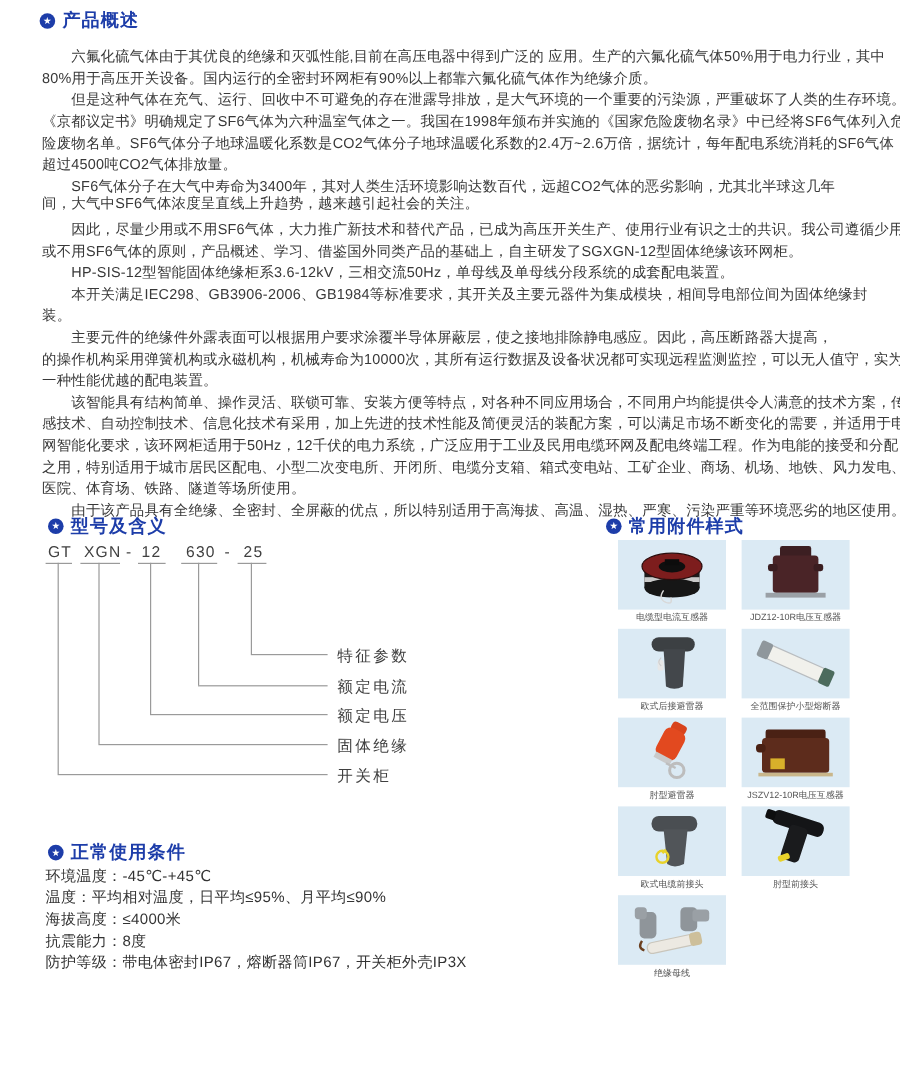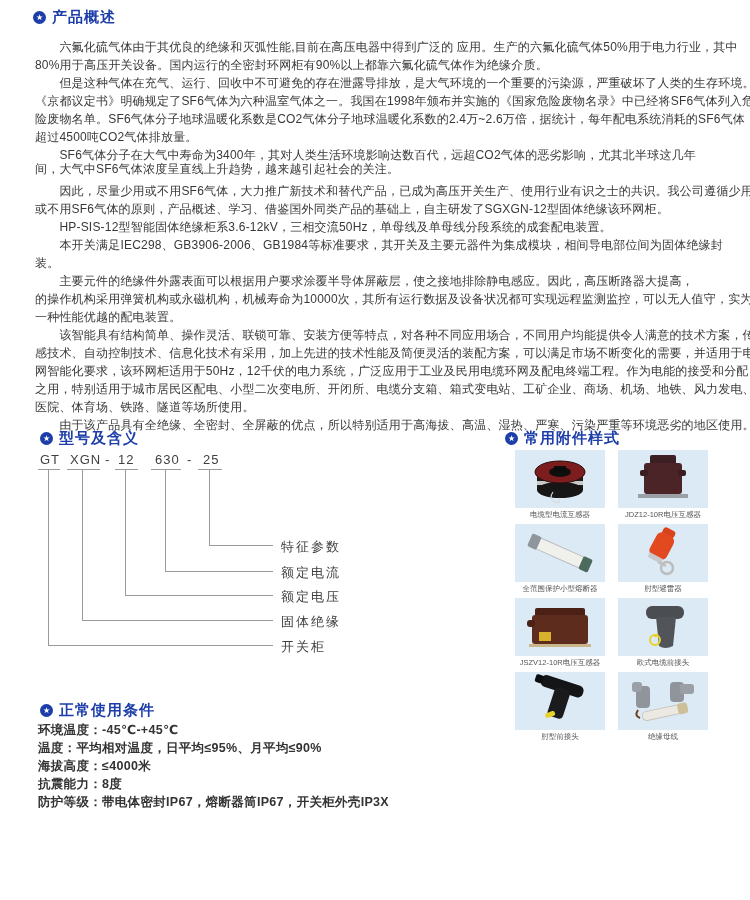--- a/index.html
+++ b/index.html
@@ -20,21 +20,21 @@
       white-space:nowrap;color:#383838;letter-spacing:0.2px;}
   
   #model-diagram{position:absolute;left:38px;top:452px;width:420px;height:215px;}
   #model-diagram .code{position:absolute;top:0;font-size:13px;color:#3f3f3f;letter-spacing:1px;white-space:nowrap;}
   #model-diagram .uline{position:absolute;top:17px;height:1px;background:#9a9a9a;}
   #model-diagram .vline{position:absolute;top:17px;width:1px;background:#9a9a9a;}
   #model-diagram .hline{position:absolute;height:1px;background:#9a9a9a;}
   #model-diagram .dlabel{position:absolute;left:243px;font-size:13px;color:#3f3f3f;letter-spacing:2px;white-space:nowrap;}
   
   .cl{position:absolute;left:38px;width:440px;height:18px;font-size:12.5px;line-height:18px;
-      white-space:nowrap;color:#333;letter-spacing:0.3px;font-weight:bold;}
+      white-space:nowrap;color:#333;letter-spacing:0.3px;}
   
   #acc-grid{position:absolute;left:515px;top:450px;width:196px;
     display:grid;grid-template-columns:90px 90px;column-gap:13px;row-gap:5px;}
   .acc-item{width:90px;height:69px;}
   .acc-img{width:90px;height:58px;background:#dbeaf4;overflow:hidden;}
   .acc-img svg{display:block;}
   .acc-cap{width:110px;margin-left:-10px;margin-top:2px;text-align:center;font-size:7.5px;
     color:#555;white-space:nowrap;letter-spacing:0;}
 </style>
 </head>
@@ -146,20 +146,31 @@
         <rect x="26" y="13" width="38" height="31" rx="3" fill="#4a2427"></rect>
         <rect x="22" y="20" width="8" height="6" rx="2" fill="#3a1d20"></rect>
         <rect x="60" y="20" width="8" height="6" rx="2" fill="#3a1d20"></rect>
         <rect x="20" y="44" width="50" height="4" fill="#9aa0a6"></rect>
       </svg>
     </div>
     <div class="acc-cap">JDZ12-10R电压互感器</div>
   </div>
 
 
+  <div class="acc-item">
+    <div class="acc-img">
+      <svg viewBox="0 0 90 58" width="90" height="58">
+        <rect x="28" y="7" width="36" height="12" rx="6" fill="#3c4043"></rect>
+        <path d="M38 17 L56 17 L54 48 Q47 52 40 48 Z" fill="#43474b"></path>
+        <rect x="33" y="26" width="5" height="9" rx="2" fill="#e7e7e7"></rect>
+        <path d="M36 24 q-4 4 0 7" stroke="#cfcfcf" fill="none"></path>
+      </svg>
+    </div>
+    <div class="acc-cap">欧式后接避雷器</div>
+  </div>
 
   <div class="acc-item">
     <div class="acc-img">
       <svg viewBox="0 0 90 58" width="90" height="58">
         <g transform="rotate(24 45 29)">
           <rect x="14" y="23" width="62" height="12" rx="5" fill="#f1f1ec" stroke="#b9bdc0"></rect>
           <rect x="12" y="22" width="10" height="14" rx="2" fill="#8f979c"></rect>
           <rect x="68" y="22" width="10" height="14" rx="2" fill="#4c6b5d"></rect>
         </g>
       </svg>

